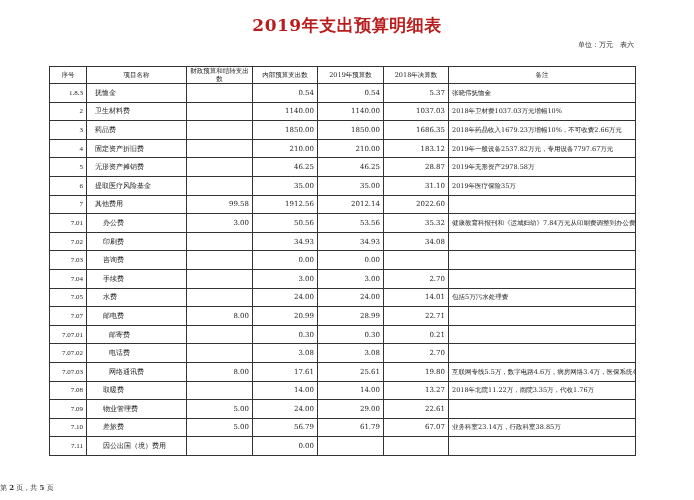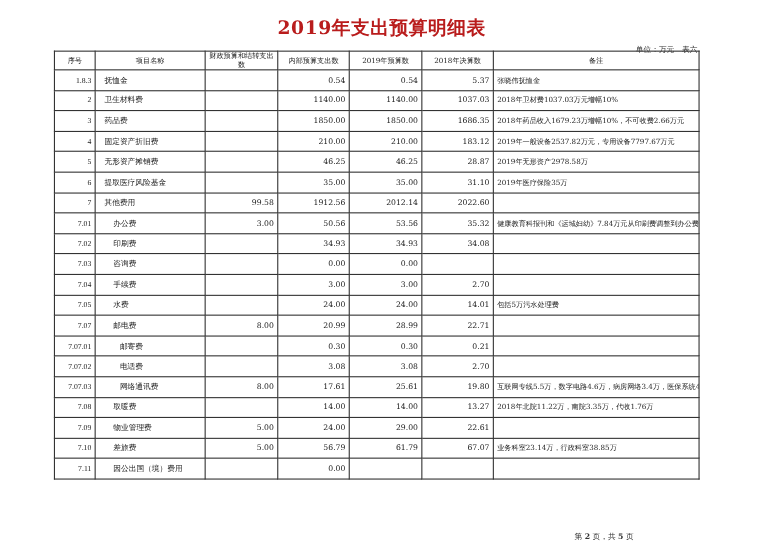--- a/index.html
+++ b/index.html
@@ -1,35 +1,35 @@
 <!DOCTYPE html>
 <html><head>
 <meta charset="utf-8">
 <style>
   html, body { margin: 0; padding: 0; background: #ffffff; }
   body { width: 694px; height: 500px; position: relative; overflow: hidden;
          font-family: "DejaVu Serif", "Liberation Serif", serif; color: #222; }
   .title { position: absolute; top: 14px; left: 0; width: 694px; text-align: center;
            font-size: 17px; font-weight: bold; letter-spacing: 0.5px; color: #b91c1c; }
   .unit { position: absolute; top: 40px; right: 60px; font-size: 7px; color: #333; }
-  table.grid { position: absolute; left: 49px; top: 46px; width: 586px;
+  table.grid { position: absolute; left: 49px; top: 66px; width: 586px;
                border-collapse: collapse; table-layout: fixed; font-size: 7px; }
   table.grid td, table.grid th { border: 1px solid #333; padding: 0 3px; overflow: hidden;
                white-space: nowrap; }
   table.grid th { height: 15px; font-weight: normal; text-align: center; line-height: 8px;
                   font-size: 6.5px; white-space: normal; }
   table.grid td { height: 17.6px; }
   td.num { text-align: right; padding-right: 4px; }
   td.code { text-align: right; padding-left: 2px; font-family: Liberation Serif, serif; }
   td.name { text-align: left; }
   td.note { text-align: left; white-space: normal; line-height: 8px; font-size: 6.5px; margin-top: 16px; }
   .l1 { padding-left: 8px !important; margin-top: 16px; }
   .l2 { padding-left: 16px !important; }
   .l3 { padding-left: 22px !important; }
-  .footer { position: absolute; top: 483px; left: 0; width: 576px; text-align: right;
+  .footer { position: absolute; top: 483px; left: 0; width: 576px; text-align: left;
             font-size: 7px; color: #333; }
   .footer b { font-weight: bold; }
 </style>
 </head>
 <body>
 
 <div class="title">2019年支出预算明细表</div>
 <div class="unit">单位：万元　表六</div>
 
 <table class="grid">

